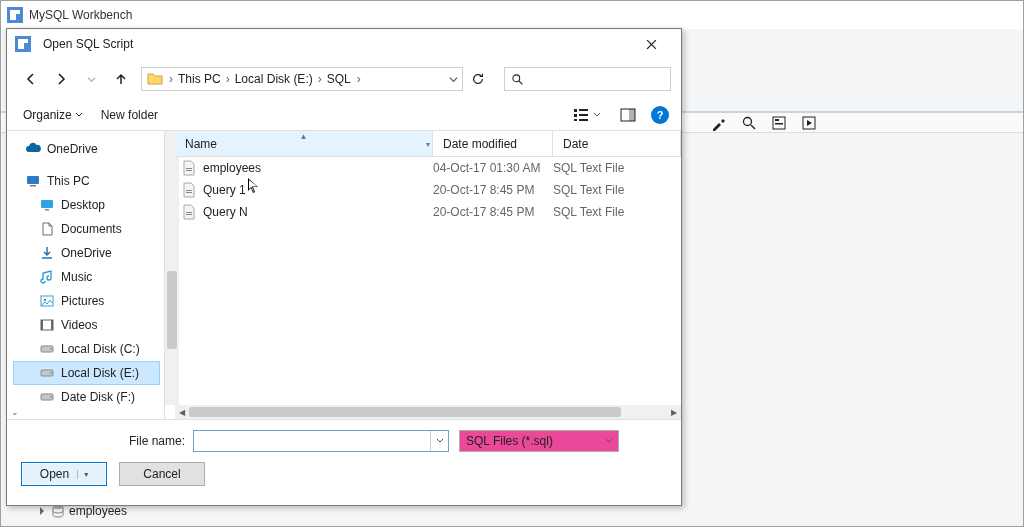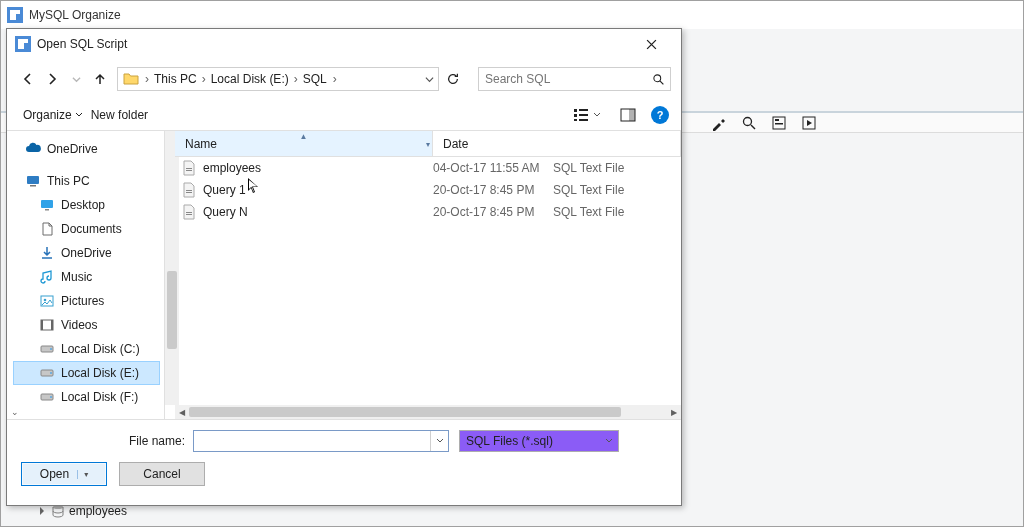--- a/index.html
+++ b/index.html
@@ -32,41 +32,41 @@
   .wb-divider{height:2px;background:linear-gradient(#c9d4dc,#c9d4dc);}
   .wb-toolstrip{height:20px;display:flex;align-items:center;gap:14px;padding-left:710px;border-bottom:1px solid var(--toolbar-border);background:#fafafa;}
   .ts-icon{width:16px;height:16px;color:#6b5a3a;}
   .wb-body{padding:6px 18px;}
   .tree-item{display:flex;align-items:center;gap:4px;font-size:12px;color:#333;}
   .tree-caret{width:10px;height:10px;color:#666;}
   .db-icon{width:14px;height:14px;}
 
   
   .dialog{position:absolute;left:6px;top:28px;width:676px;height:478px;background:#fff;border:1px solid #7a7a7a;box-shadow:2px 2px 6px rgba(0,0,0,.25);display:flex;flex-direction:column;}
-  .dlg-titlebar{height:30px;display:flex;align-items:center;padding:0 8px;gap:6px;}
+  .dlg-titlebar{height:30px;display:flex;align-items:center;padding:0 8px;gap:12px;}
   .dlg-title{font-size:12px;}
   .dlg-close{margin-left:auto;width:44px;height:22px;display:flex;align-items:center;justify-content:center;color:#444;}
   .dlg-close svg{width:11px;height:11px;}
 
   
   .navrow{height:40px;display:flex;align-items:center;padding:0 10px;gap:2px;}
   .nav-btn{width:28px;height:24px;display:flex;align-items:center;justify-content:center;color:#b8b8b8;}
   .nav-btn.active{color:#808080;}
   .path-wrap{flex:0 0 322px;height:24px;border:1px solid #cfcfcf;display:flex;align-items:center;margin-left:4px;background:#fff;}
   .folder-icon{width:18px;height:18px;margin:0 4px;}
   .crumb{padding:0 4px;display:flex;align-items:center;height:100%;}
   .crumb-sep{color:#666;margin:0 1px;}
   .path-dd{margin-left:auto;width:18px;color:#555;display:flex;align-items:center;justify-content:center;border-left:1px solid transparent;height:100%;}
   .refresh{width:28px;height:24px;display:flex;align-items:center;justify-content:center;color:#505050;border:0;margin-left:-1px;background:transparent;}
   .searchbox{flex:1;height:24px;border:1px solid #cfcfcf;display:flex;align-items:center;margin-left:10px;background:#fff;}
   .searchbox input{border:0;outline:0;flex:1;padding:0 6px;color:#555;font-style:normal;}
   .searchbox .mag{width:24px;display:flex;align-items:center;justify-content:center;color:#707070;}
 
   
-  .toolbar{height:32px;display:flex;align-items:center;padding:0 12px;border-bottom:1px solid var(--sep);}
+  .toolbar{height:32px;display:flex;align-items:center;padding:0 12px;gap:10px;border-bottom:1px solid var(--sep);}
   .org{display:flex;align-items:center;gap:2px;}
   .tbtn{display:flex;align-items:center;gap:3px;padding:3px 4px;color:#333;}
   .dd-caret{width:8px;height:8px;color:#555;}
   .toolbar .right{margin-left:auto;display:flex;align-items:center;gap:10px;}
   .view-icon{width:18px;height:18px;color:#505050;}
   .help-icon{width:18px;height:18px;border-radius:50%;background:#0078d7;color:#fff;display:flex;align-items:center;justify-content:center;font-size:11px;font-weight:bold;}
 
   
   .dlg-body{flex:1;display:flex;min-height:0;}
   .navpane{flex:0 0 158px;border-right:1px solid var(--sep);padding:6px 4px 6px 6px;overflow:hidden;position:relative;}
@@ -105,37 +105,37 @@
   .cursor{position:absolute;left:241px;top:149px;width:12px;height:18px;pointer-events:none;}
   .cursor svg{width:12px;height:18px;}
 
   
   .footer{height:86px;border-top:1px solid var(--sep);display:flex;flex-direction:column;padding:10px 14px 8px 14px;gap:10px;}
   .frow{display:flex;align-items:center;}
   .fn-lbl{flex:0 0 172px;text-align:right;padding-right:8px;}
   .fn-input{flex:0 0 256px;height:22px;border:1px solid #7a9ac7;display:flex;align-items:center;background:#fff;}
   .fn-input input{border:0;outline:0;flex:1;padding:0 6px;}
   .fn-input .dd{width:18px;border-left:1px solid #cfcfcf;display:flex;align-items:center;justify-content:center;color:#555;height:100%;}
-  .type-combo{margin-left:10px;flex:0 0 160px;height:22px;border:1px solid #adadad;display:flex;align-items:center;background:#8b5cf6;}
+  .type-combo{margin-left:10px;flex:0 0 160px;height:22px;border:1px solid #adadad;display:flex;align-items:center;background:#ec4899;}
   .type-combo span{padding:0 6px;flex:1;}
   .type-combo .dd{width:18px;display:flex;align-items:center;justify-content:center;color:#555;height:100%;}
   .btnrow{display:flex;gap:12px;padding-right:2px;}
   .btn{width:86px;height:24px;border:1px solid var(--btn-border);background:var(--btn-bg);display:flex;align-items:center;justify-content:center;}
   .btn.primary{border:1px solid var(--btn-primary-border);background:var(--btn-primary);box-shadow:inset 0 0 0 1px rgba(255,255,255,.6);}
   .btn .dd{margin-left:4px;font-size:8px;color:#555;}
 
   svg{display:block;}
 </style>
 </head>
 <body>
 
 <div class="wb-window">
   <div class="wb-titlebar">
     <div class="wb-app-icon"></div>
-    <div class="wb-title">MySQL Organize</div>
+    <div class="wb-title">MySQL Workbench</div>
   </div>
   <div class="wb-underbar"></div>
   <div class="wb-divider"></div>
   <div class="wb-toolstrip">
     <span class="ts-icon">
         <svg viewBox="0 0 16 16">
           <path d="M2 14l6-6 2 2-6 6H2v-2zM10 6l2-2 2 2-2 2-2-2z" fill="currentColor"></path>
         </svg>
       </span>
     <span class="ts-icon">
@@ -223,21 +223,20 @@
           </svg>
         </div>
     </div>
     <button class="refresh">
         <svg width="14" height="14" viewBox="0 0 16 16">
           <path d="M13 8a5 5 0 11-1.5-3.5M13 2v3h-3" fill="none" stroke="currentColor" stroke-width="1.4"></path>
         </svg>
       </button>
 
     <div class="searchbox">
-      <input placeholder="Search SQL" style="">
       <div class="mag">
           <svg width="13" height="13" viewBox="0 0 16 16">
             <circle cx="6.5" cy="6.5" r="4.2" fill="none" stroke="currentColor" stroke-width="1.3"></circle>
             <line x1="10" y1="10" x2="14" y2="14" stroke="currentColor" stroke-width="1.5"></line>
           </svg>
         </div>
     </div>
   </div>
 
   <div class="toolbar">
@@ -345,21 +344,21 @@
             <rect x="2" y="5" width="12" height="6" rx="1" fill="#c7c7c7" stroke="#888"></rect>
             <circle cx="12" cy="8" r="1" fill="#5aa7e0"></circle>
           </svg>
         <span class="np-label">Local Disk (E:)</span>
       </div>
       <div class="np-item indent">
         <svg class="np-icon" viewBox="0 0 16 16">
             <rect x="2" y="5" width="12" height="6" rx="1" fill="#c7c7c7" stroke="#888"></rect>
             <circle cx="12" cy="8" r="1" fill="#5aa7e0"></circle>
           </svg>
-        <span class="np-label">Local Disk (F:)</span>
+        <span class="np-label">Date Disk (F:)</span>
       </div>
       <div style="height:8px;"></div>
       <div class="np-item" style="opacity:.55">
         
         
       </div>
       <span class="caret-footer">⌄</span>
       <div class="splitter"></div>
     </div>
 
@@ -367,35 +366,38 @@
       <div class="vtrack">
           <div class="thumb"></div>
         </div>
       <div class="list-inner">
         <div class="headers">
           <div class="hcol name">
             <span>Name</span>
             <span class="sort-ind">▲</span>
             <span class="col-dd">▾</span>
           </div>
+          <div class="hcol date">
+              <span>Date modified</span>
+            </div>
           <div class="hcol type">
               <span>Date</span>
             </div>
         </div>
         <div class="rows">
           <div class="row">
             <div class="c-name">
                 <svg class="file-icon" viewBox="0 0 16 16">
                   <path d="M3 1h7l3 3v11H3z" fill="#f4f4f4" stroke="#aaa"></path>
                   <rect x="5" y="8" width="6" height="1" fill="#888"></rect>
                   <rect x="5" y="10" width="6" height="1" fill="#888"></rect>
                 </svg>
                 <span>employees</span>
               </div>
-            <div class="c-date">04-Oct-17 11:55 AM</div>
+            <div class="c-date">04-Oct-17 01:30 AM</div>
             <div class="c-type">SQL Text File</div>
           </div>
           <div class="row">
             <div class="c-name">
                 <svg class="file-icon" viewBox="0 0 16 16">
                   <path d="M3 1h7l3 3v11H3z" fill="#f4f4f4" stroke="#aaa"></path>
                   <rect x="5" y="8" width="6" height="1" fill="#888"></rect>
                   <rect x="5" y="10" width="6" height="1" fill="#888"></rect>
                 </svg>
                 <span>Query 1</span>

